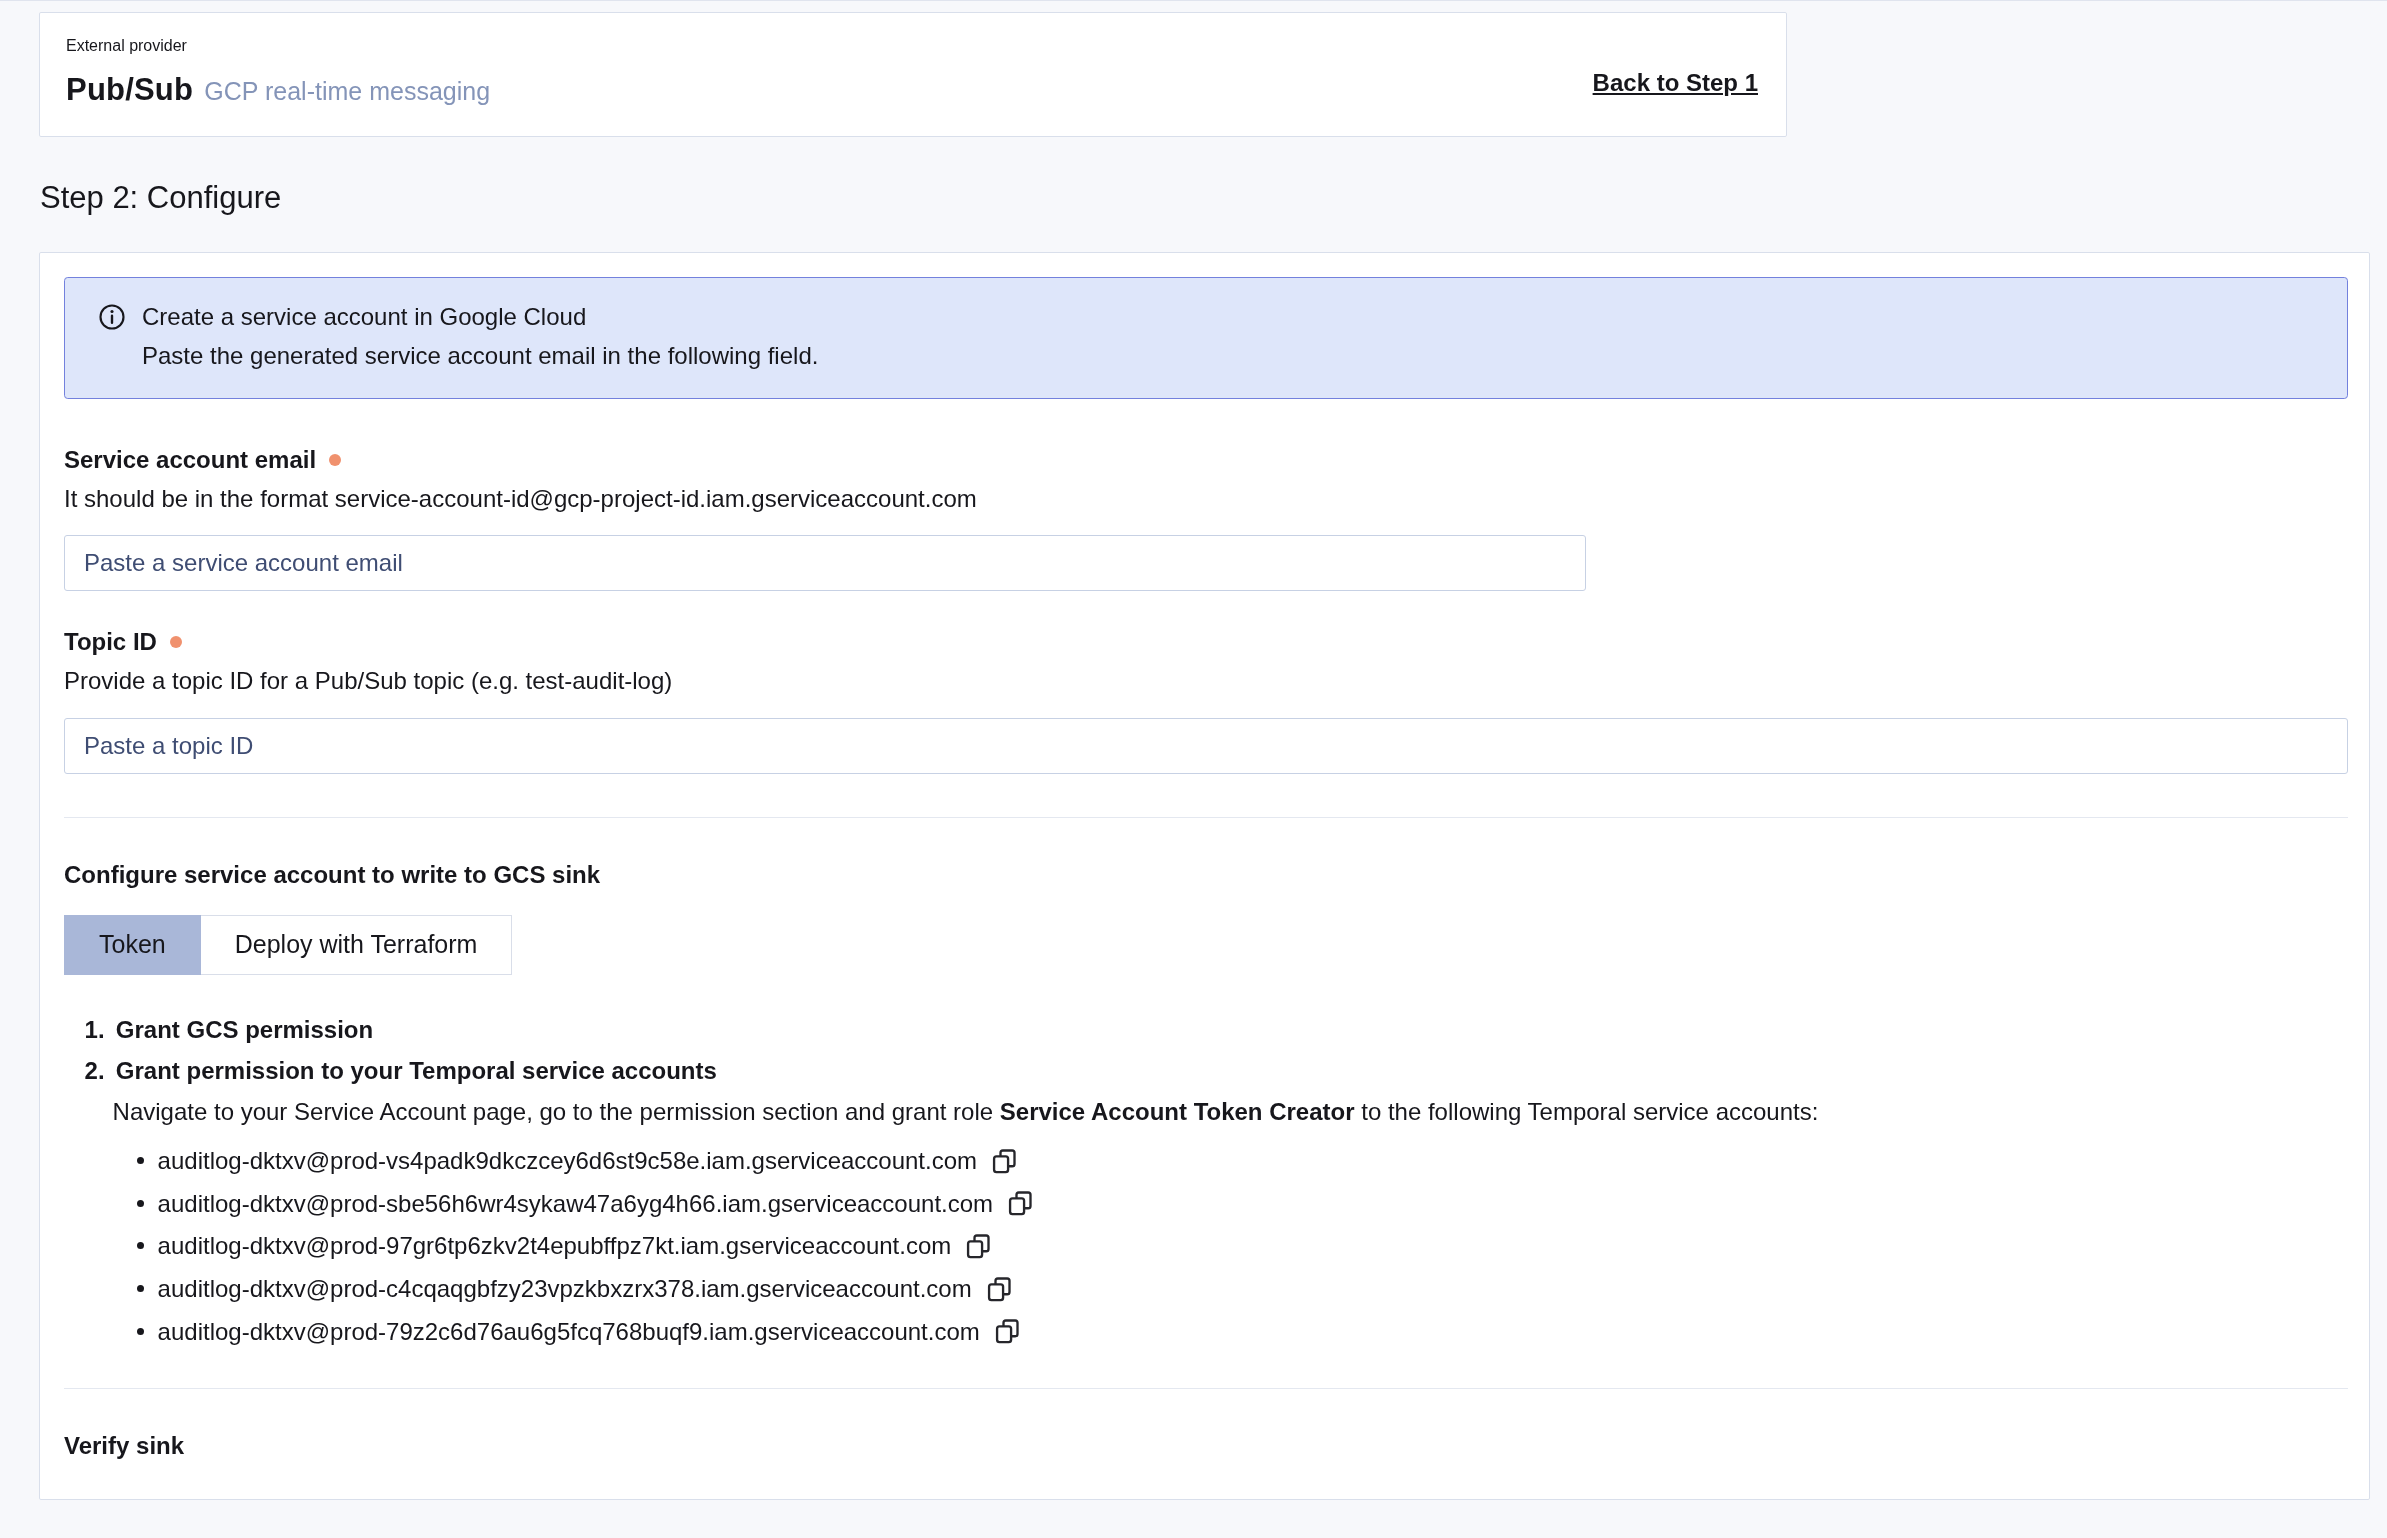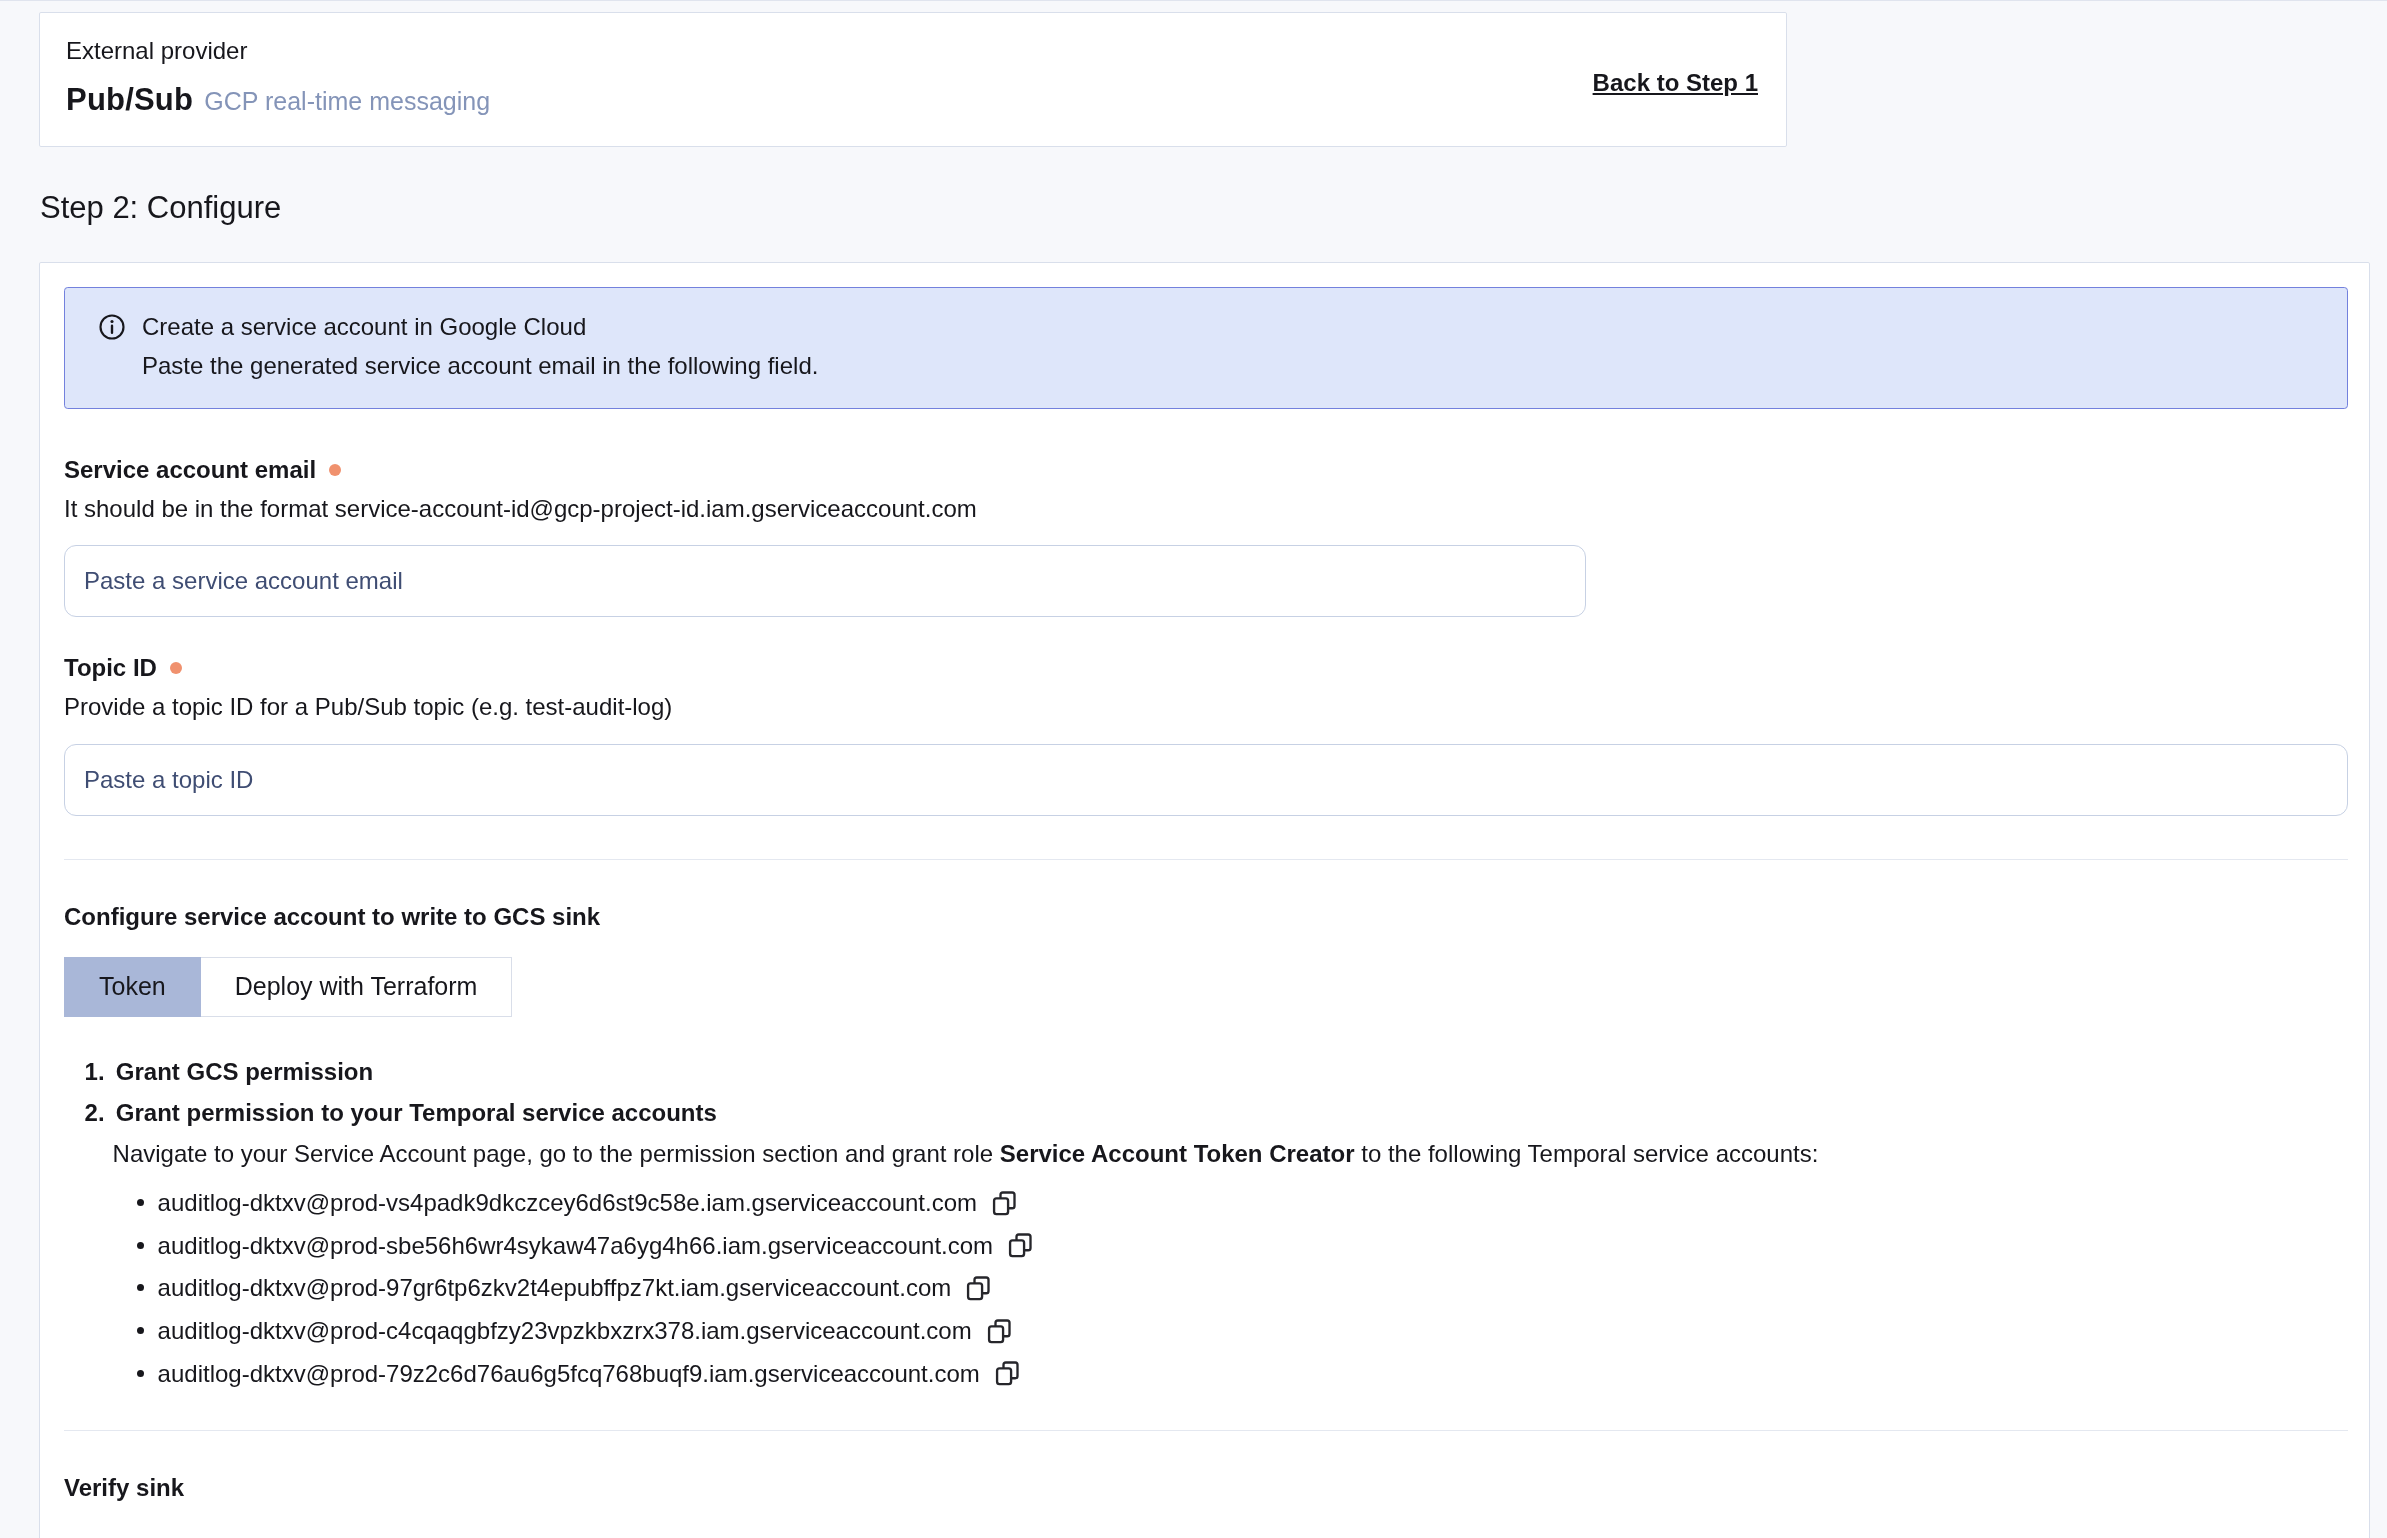--- a/index.html
+++ b/index.html
@@ -23,21 +23,21 @@
     margin-left: 39px;
     width: 1748px;
     background: #ffffff;
     border: 0.9px solid #d9dfeb;
     border-radius: 1.9px;
     padding: 24px 28px 28px 26px;
     display: flex;
     justify-content: space-between;
     align-items: flex-start;
   }
-  .header-label { font-size: 24px; margin-bottom: 17px; }
+  .header-label { font-size: 16px; margin-bottom: 17px; }
   .provider-row { display: flex; align-items: baseline; }
   .provider-name { font-size: 31px; font-weight: 700; letter-spacing: 0.2px; }
   .provider-desc { font-size: 25px; color: #8494b8; margin-left: 11.2px; }
   .back-link {
     font-size: 24px;
     font-weight: 600;
     color: #17171c;
     text-decoration: underline;
     margin-top: 32px;
     cursor: pointer;
@@ -78,23 +78,23 @@
   
   .field-label-row { display: flex; align-items: center; margin-bottom: 11.2px; }
   .field-label { font-size: 24px; font-weight: 600; }
   .required-dot {
     width: 12px; height: 12px; border-radius: 50%;
     background: #f0916e; display: inline-block; margin-left: 13px;
   }
   .field-hint { font-size: 24px; margin-bottom: 22.5px; }
   .text-input {
     display: block;
-    height: 72px;
+    height: 56px;
     border: 0.9px solid #c7d1e4;
-    border-radius: 12px;
+    border-radius: 3px;
     background: #fff;
     font-family: inherit;
     font-size: 24px;
     color: #17171c;
     padding: 12px 19px;
     outline: none;
     margin-bottom: 37px;
   }
   .text-input::placeholder { color: #3f4d73; opacity: 1; }
   .input-email { width: 1522px; }

